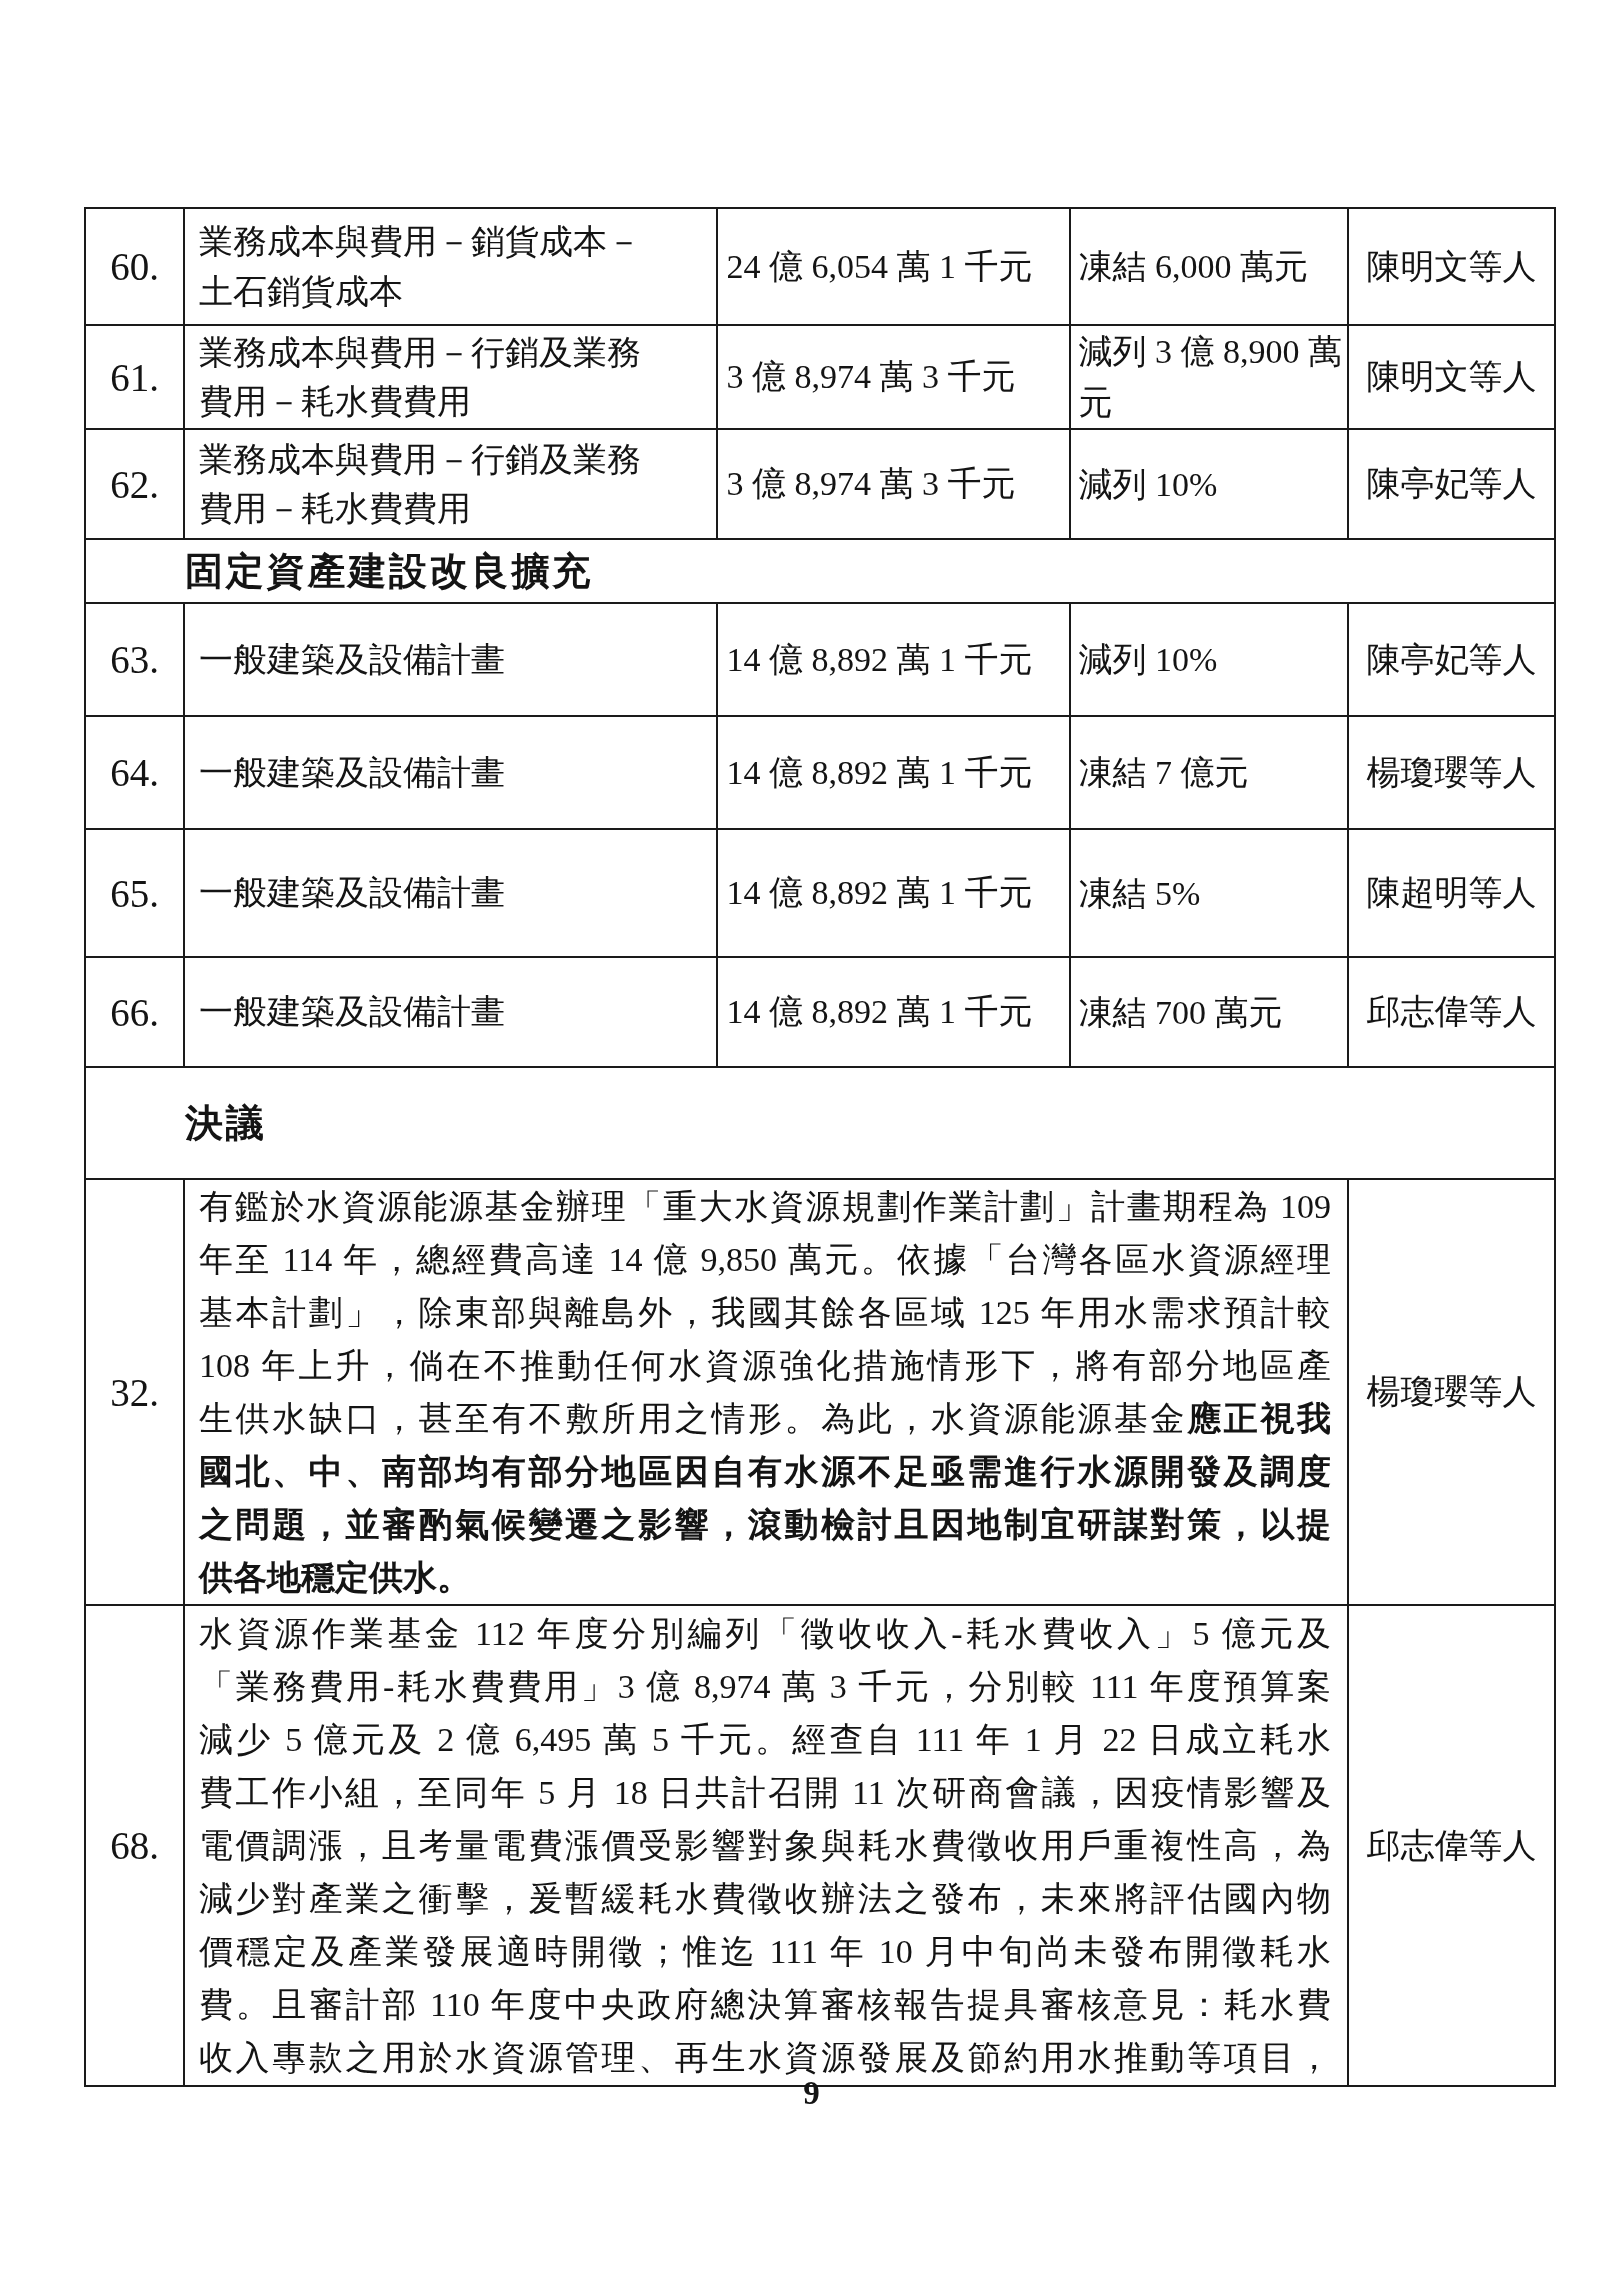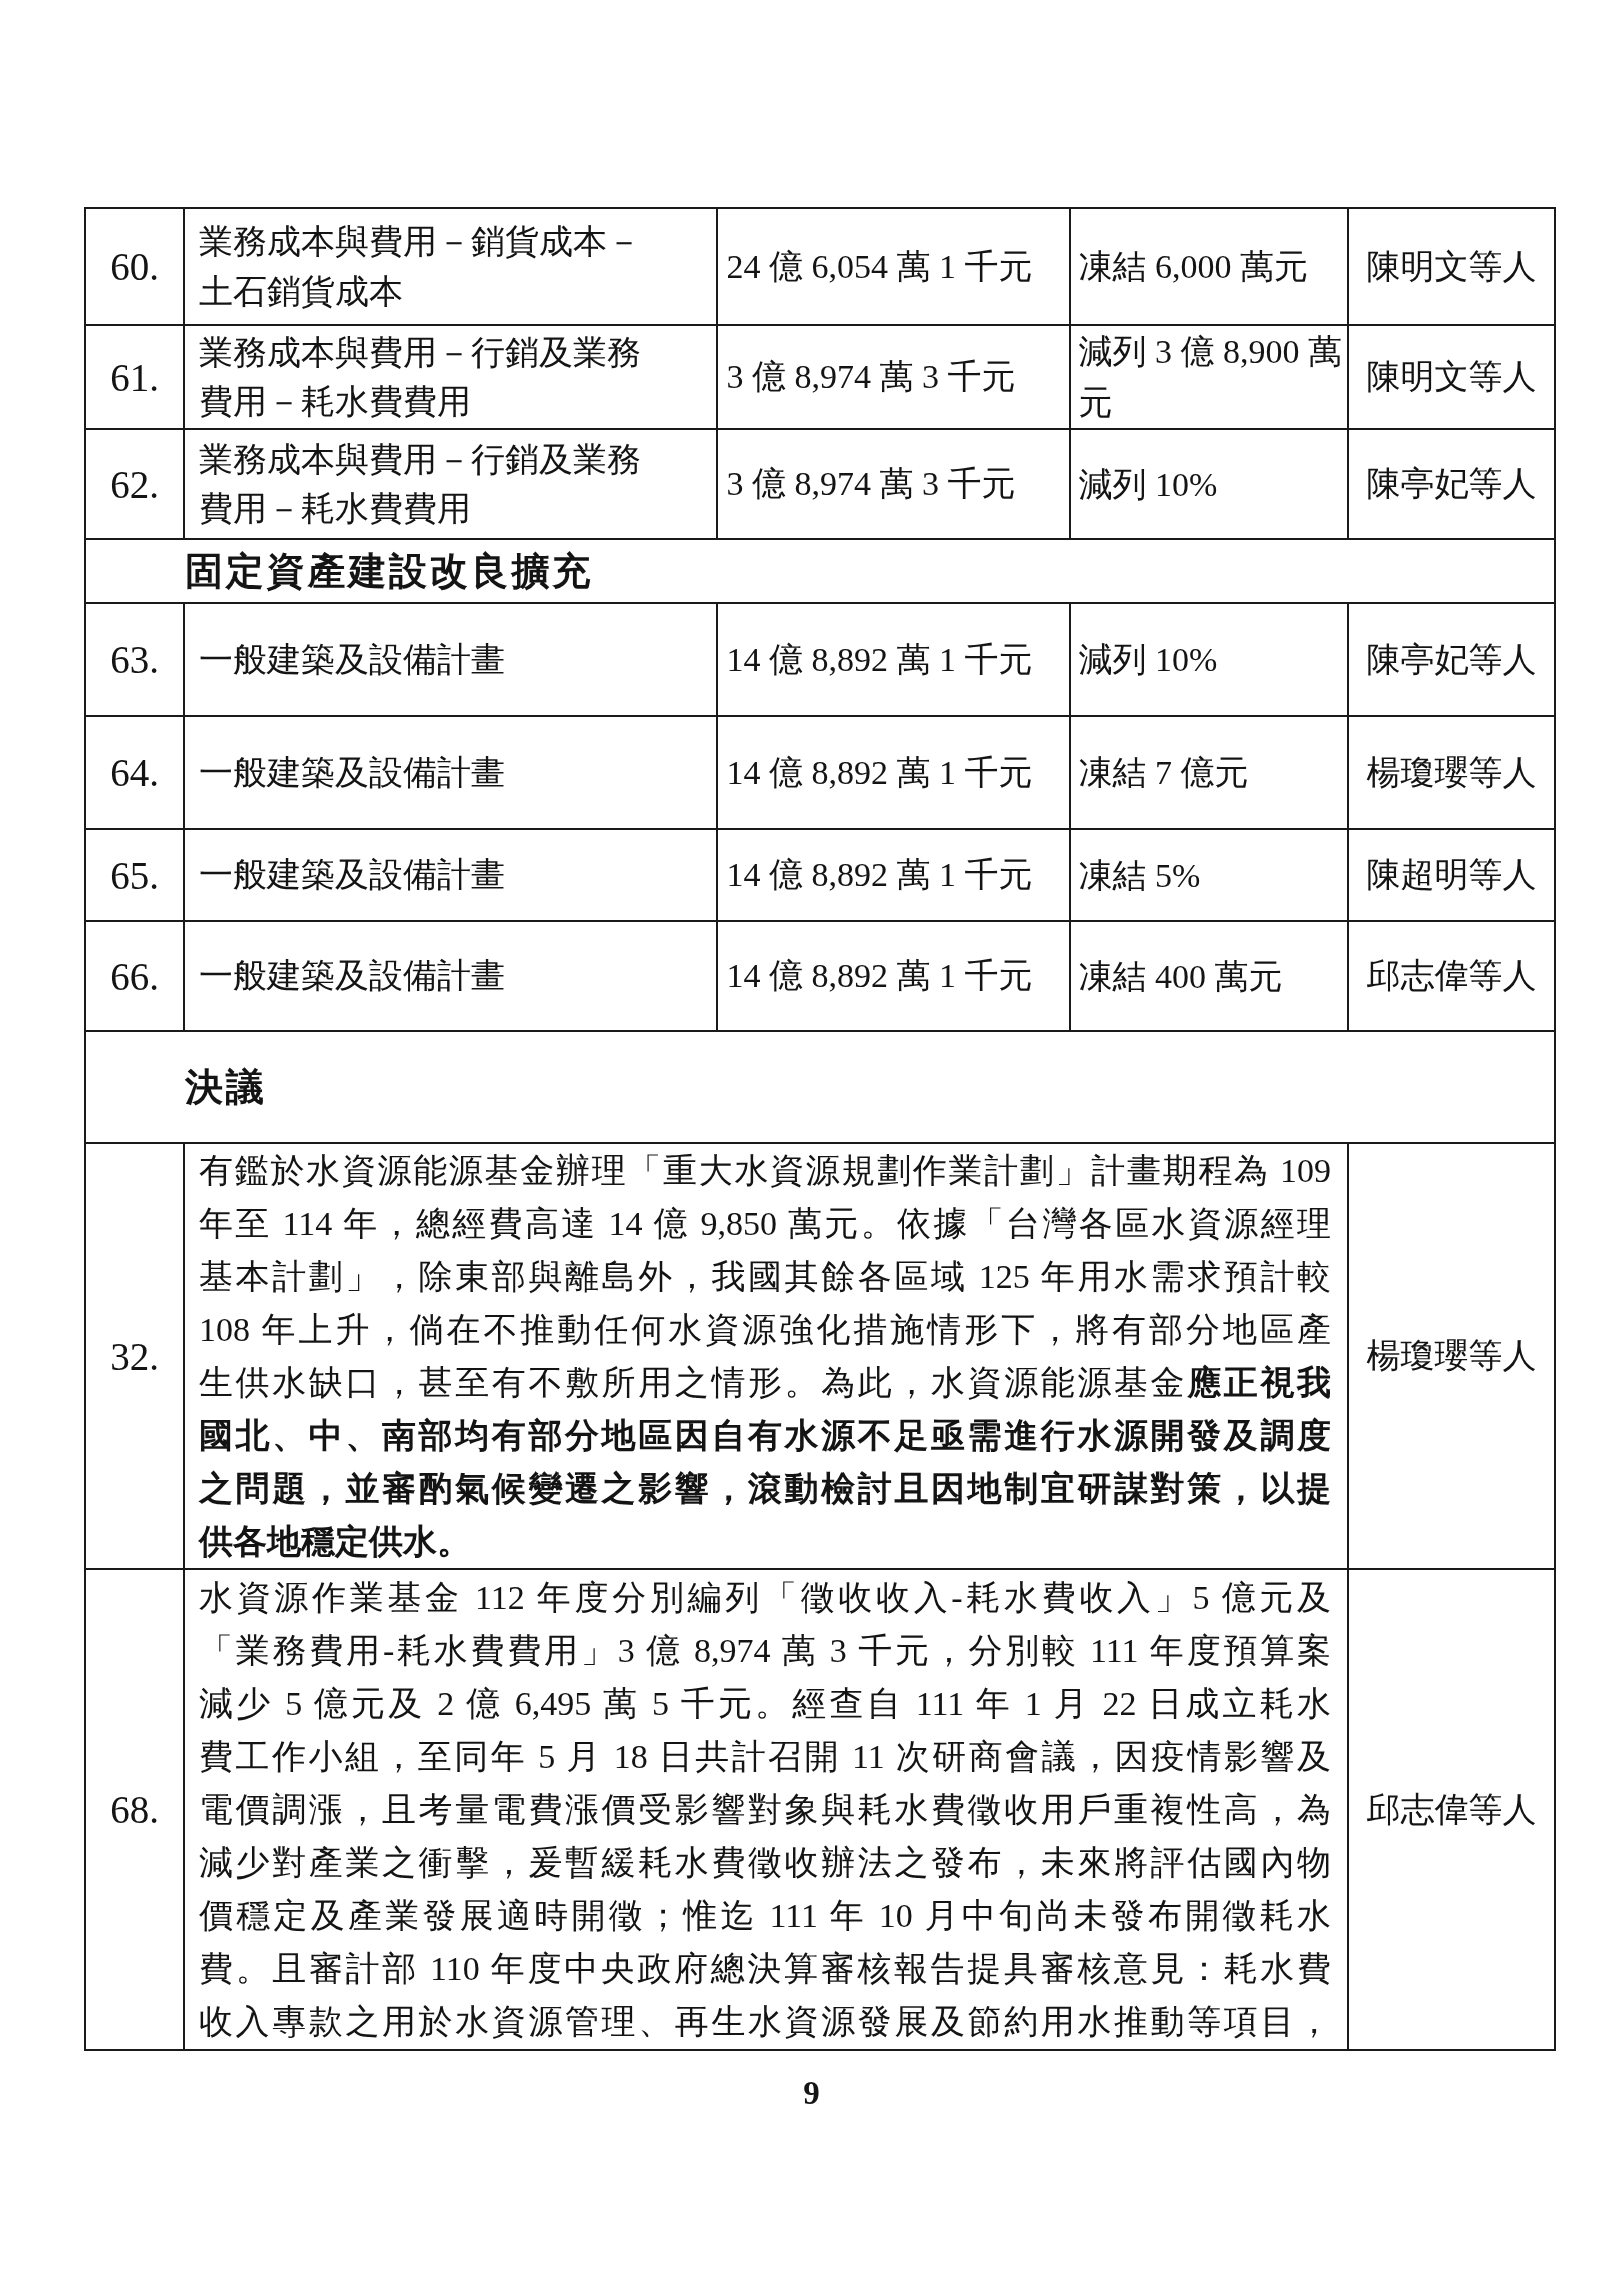--- a/index.html
+++ b/index.html
@@ -28,21 +28,21 @@
   }
   td.res-text{ padding:0 16px 0 14px; }
   .res-line{
     font-size:34px; line-height:53px;
     text-align:justify; text-align-last:justify;
   }
   .res-line.plain{ text-align:left; text-align-last:left; }
   .res-line .b{ font-weight:bold; }
   .rh-60{height:117px;margin-left:19px;} .rh-61{height:92px;} .rh-62{height:110px;}
   .rh-s1{height:64px;margin-top:20px;}
-  .rh-63{height:113px;} .rh-64{height:113px;} .rh-65{height:92px;border-radius:18px;} .rh-66{height:110px;}
+  .rh-63{height:113px;} .rh-64{height:113px;} .rh-65{height:128px;border-radius:18px;} .rh-66{height:110px;}
   .rh-s2{height:112px;}
   .rh-67{height:425px;} .rh-68{height:481px;}
   .page-num{
     position:absolute; left:0; top:2075px; width:1623px;
     text-align:center; font-size:33px; font-weight:bold;
   }
 </style>
 </head>
 <body>
 
@@ -100,21 +100,21 @@
     <td class="no">65.</td>
     <td class="item">一般建築及設備計畫</td>
     <td class="amount">14 億 8,892 萬 1 千元</td>
     <td class="action">凍結 5%</td>
     <td class="proposer">陳超明等人</td>
   </tr>
   <tr class="rh-66">
     <td class="no">66.</td>
     <td class="item">一般建築及設備計畫</td>
     <td class="amount">14 億 8,892 萬 1 千元</td>
-    <td class="action">凍結 400 萬元</td>
+    <td class="action">凍結 700 萬元</td>
     <td class="proposer">邱志偉等人</td>
   </tr>
 
   <tr class="section-row rh-s2">
     <td colspan="5">決議</td>
   </tr>
 
   <tr class="rh-67">
     <td class="no">32.</td>
     <td class="res-text" colspan="3">

